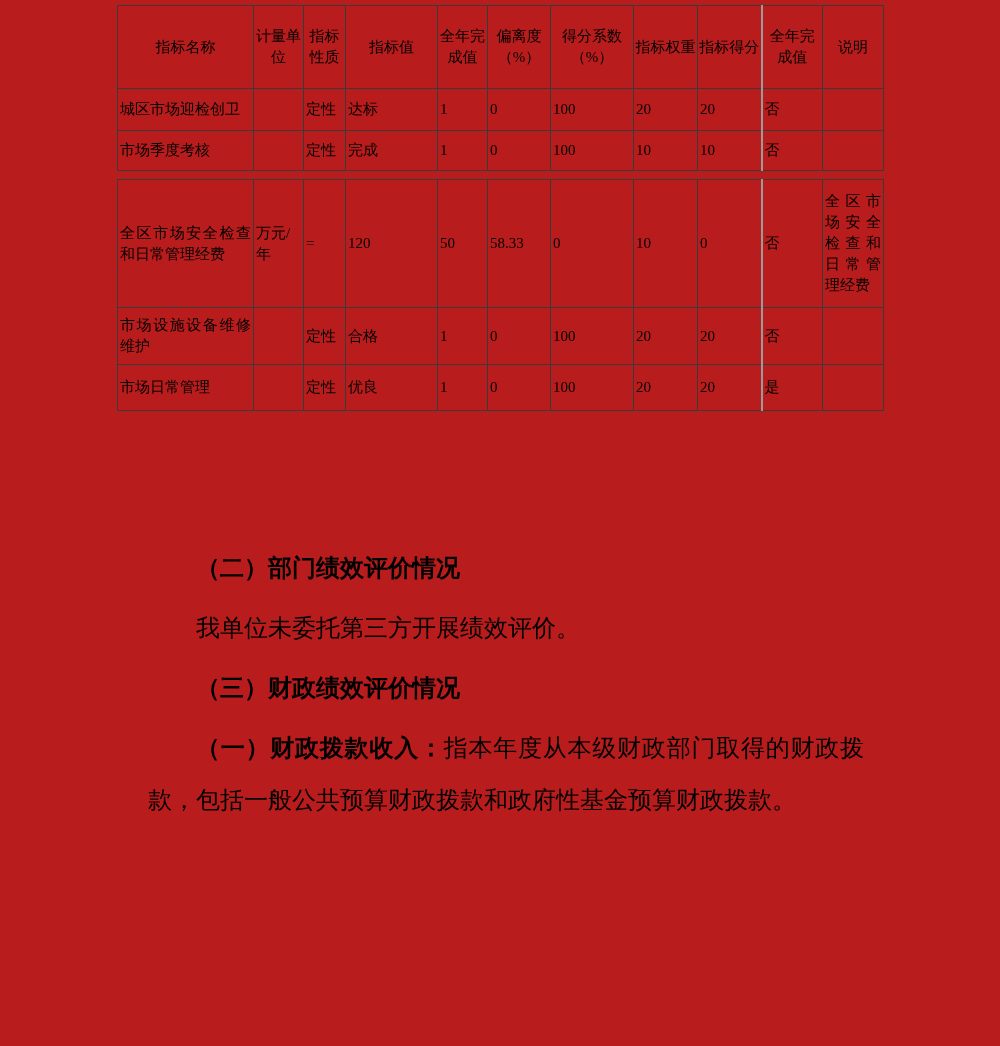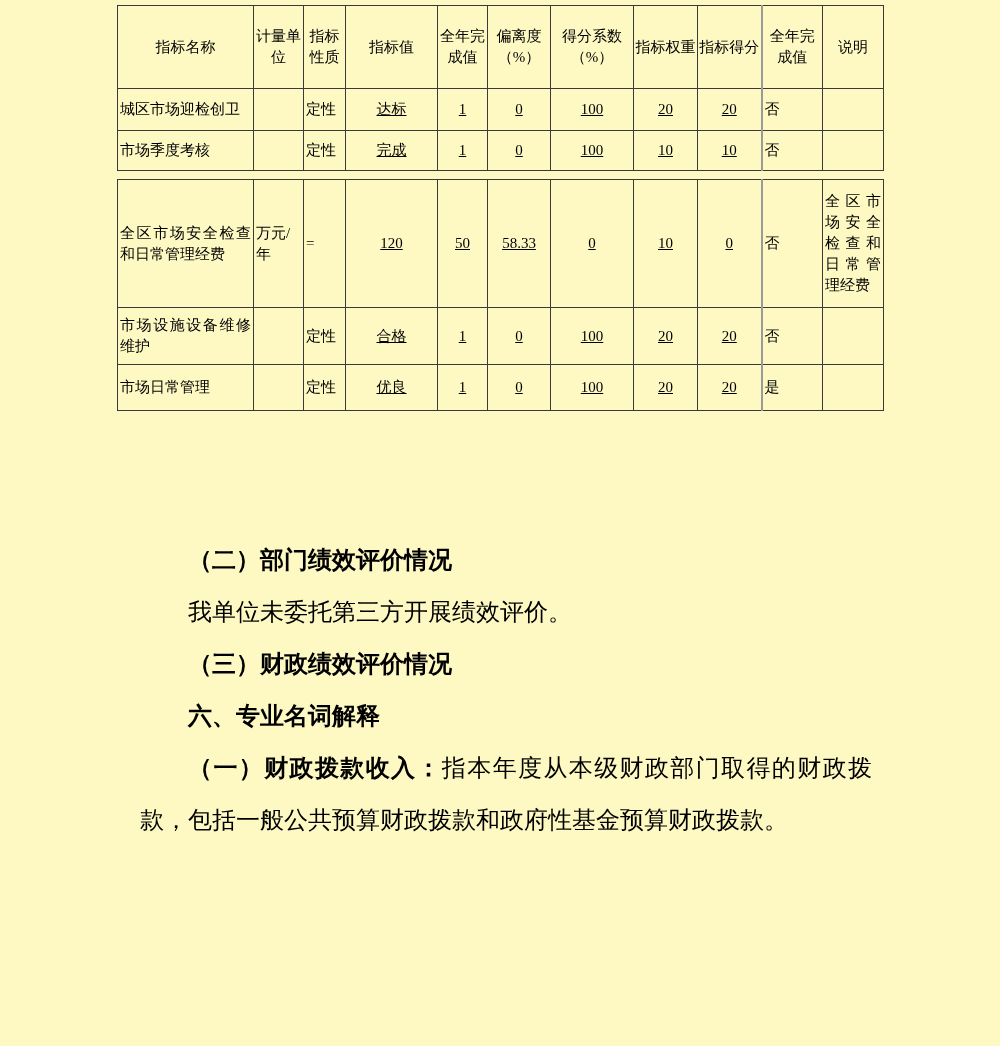--- a/index.html
+++ b/index.html
@@ -6,21 +6,21 @@
   body {
     width: 1000px;
     background: #ffffff;
     font-family: "Liberation Serif", "DejaVu Serif", serif;
     color: #000000;
   }
   .page {
     position: relative;
     width: 1000px;
     height: 1046px;
-    background: #fef9c3;
+    background: #b91c1c;
     overflow: hidden;
   }
 
   
   .tablewrap {
     position: absolute;
     left: 117px;
     top: 5px;
     width: 768px;
   }
@@ -39,21 +39,21 @@
     overflow: hidden;
     word-break: break-all;
   }
   table.ind th {
     font-weight: normal;
     text-align: center;
     padding: 1px 1px;
   }
   td.c-name  { text-align: justify; text-align-last: left; }
   td.c-left  { text-align: left; }
-  td.c-right { text-align: center; padding-right: 3px; text-decoration: underline; }
+  td.c-right { text-align: left; padding-right: 3px; }
   td.c-core  { text-align: left; }
   td.c-note  { text-align: justify; text-align-last: left; }
   
   table.ind th.core-b, table.ind td.core-b { border-left: 2px solid #9a9a9a; }
 
   .w1  { width: 136px; }
   .w2  { width: 50px; }
   .w3  { width: 42px; }
   .w4  { width: 92px; }
   .w5  { width: 50px; }
@@ -65,21 +65,21 @@
   .w11 { width: 61px; }
 
   
   .textblock {
     position: absolute;
     left: 140px;
     top: 534px;
     width: 732px;
   }
   .textblock p {
-    margin: 0;
+    margin: 8px;
     font-size: 24px;
     line-height: 52px;
     text-indent: 2em;
     text-align: justify;
   }
   p.h-bold { font-weight: bold; }
   p.sec-title {
     font-family: "Liberation Sans", "DejaVu Sans", sans-serif;
     font-weight: bold;
   }
@@ -204,17 +204,16 @@
         <td class="c-note"></td>
       </tr>
     </tbody>
       </table>
   </div>
 
   <div class="textblock">
     <p class="h-bold">（二）部门绩效评价情况</p>
     <p>我单位未委托第三方开展绩效评价。</p>
     <p class="h-bold">（三）财政绩效评价情况</p>
-    <p class="sec-title">六、专业名词解释</p>
     <p><span class="lead">（一）财政拨款收入：</span><span>指本年度从本级财政部门取得的财政拨款，包括一般公共预算财政拨款和政府性基金预算财政拨款。</span></p>
   </div>
 
 </div>
 
 </body></html>

